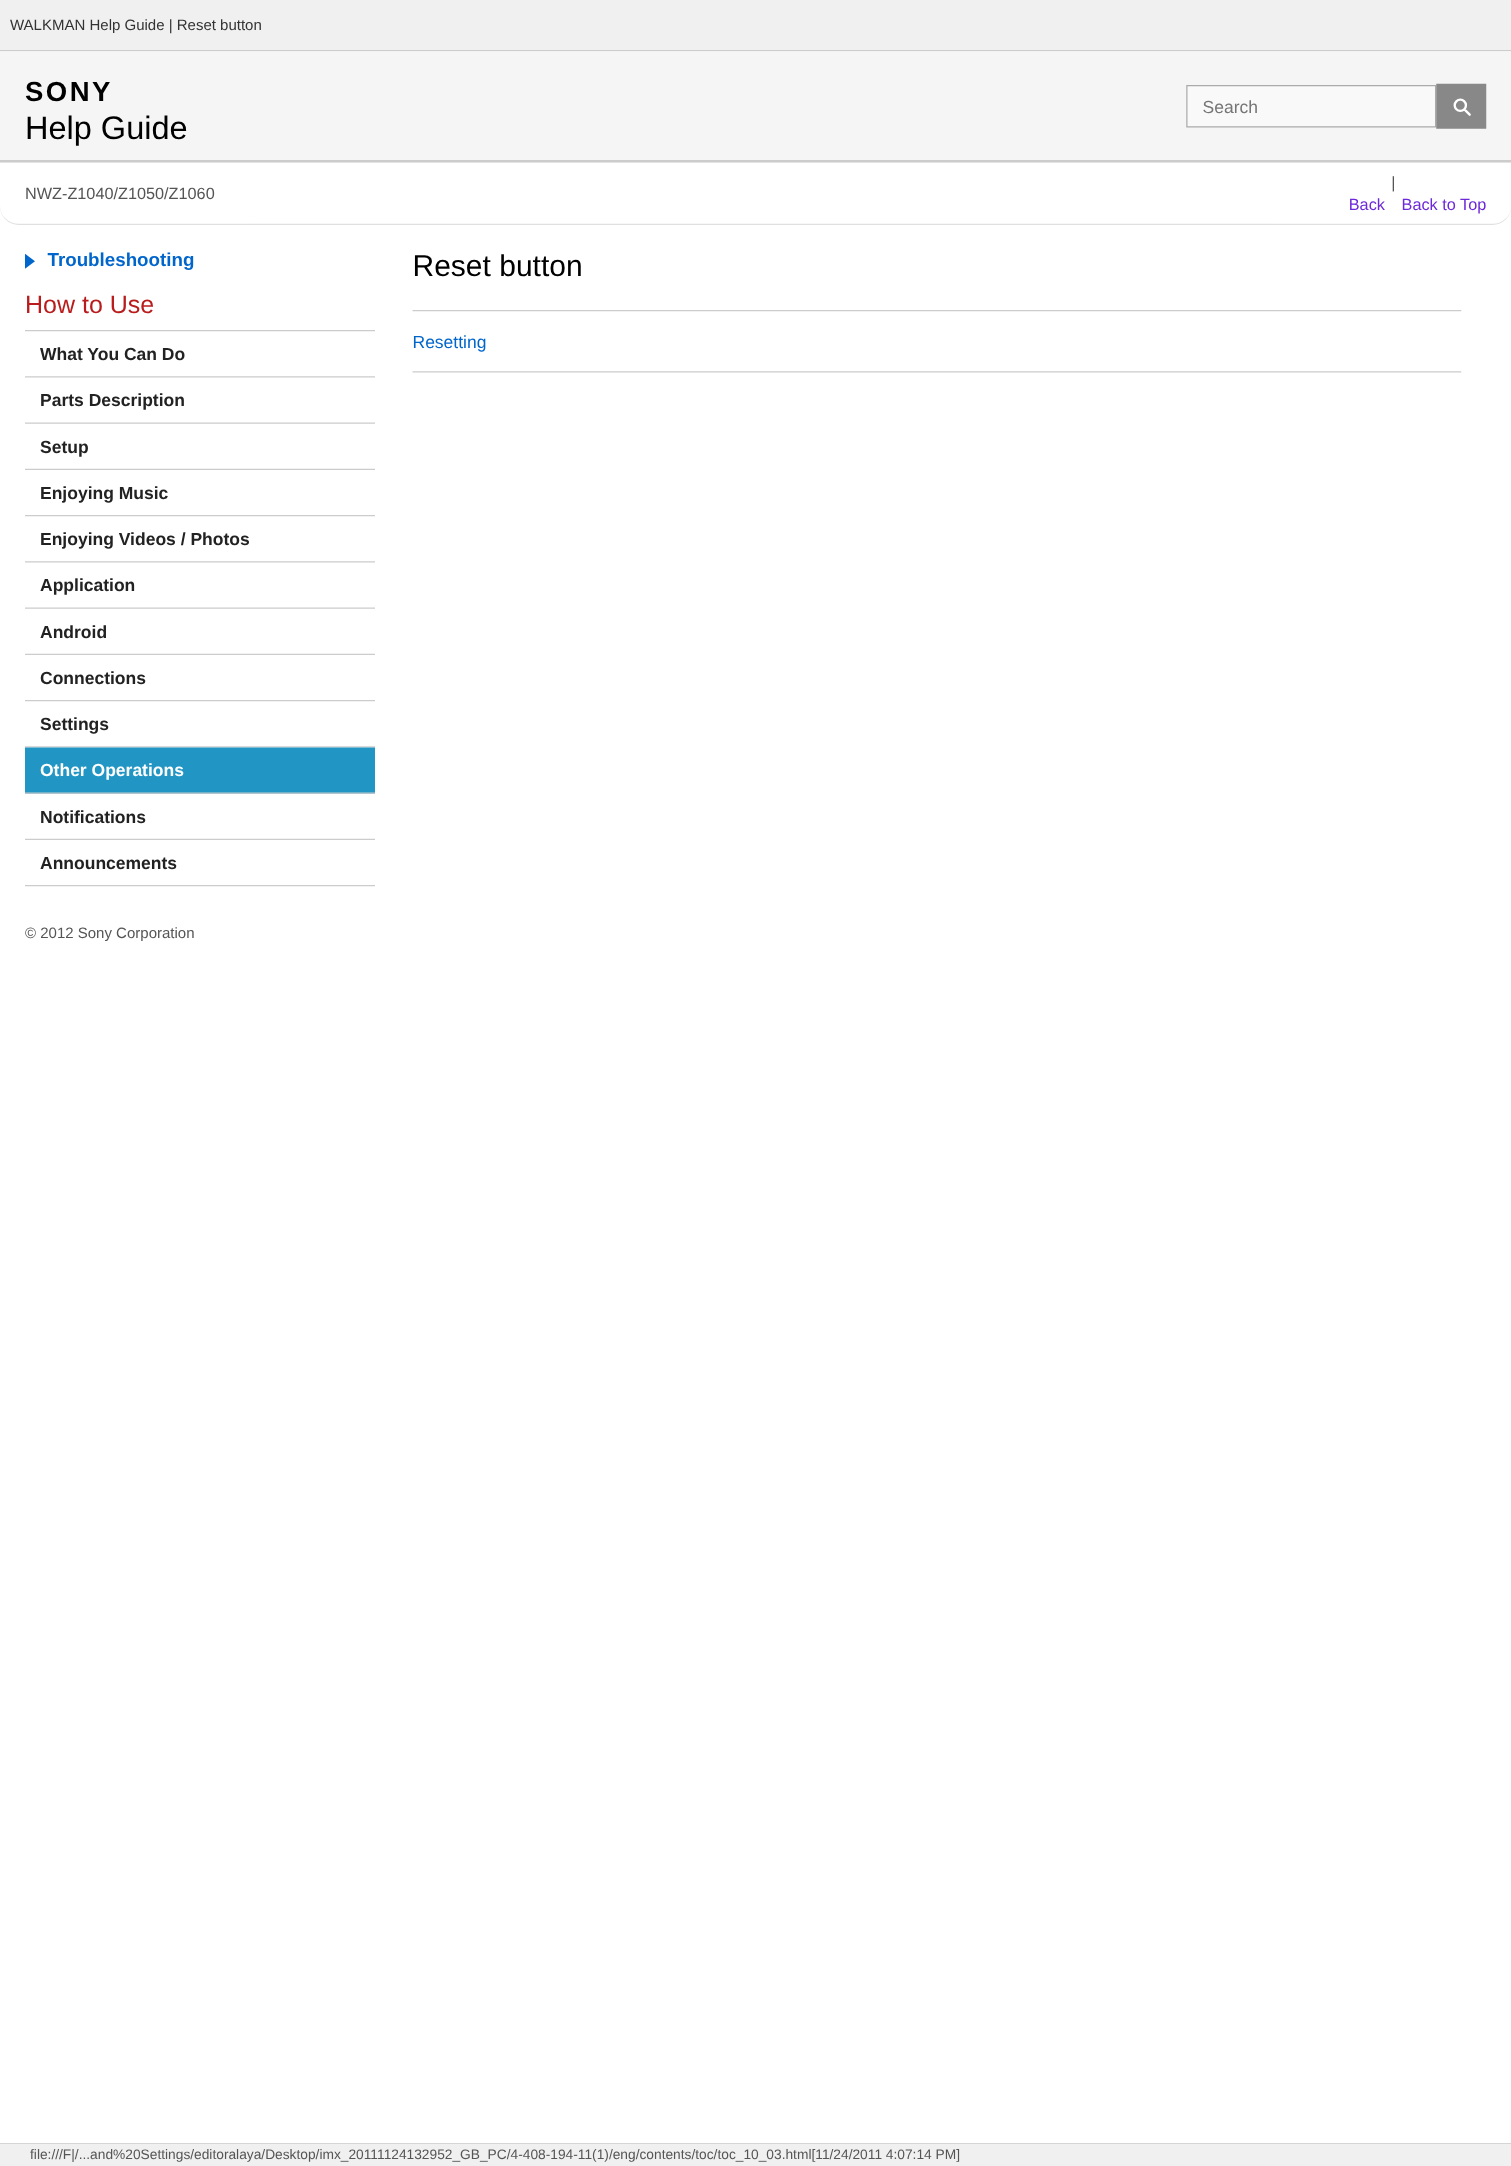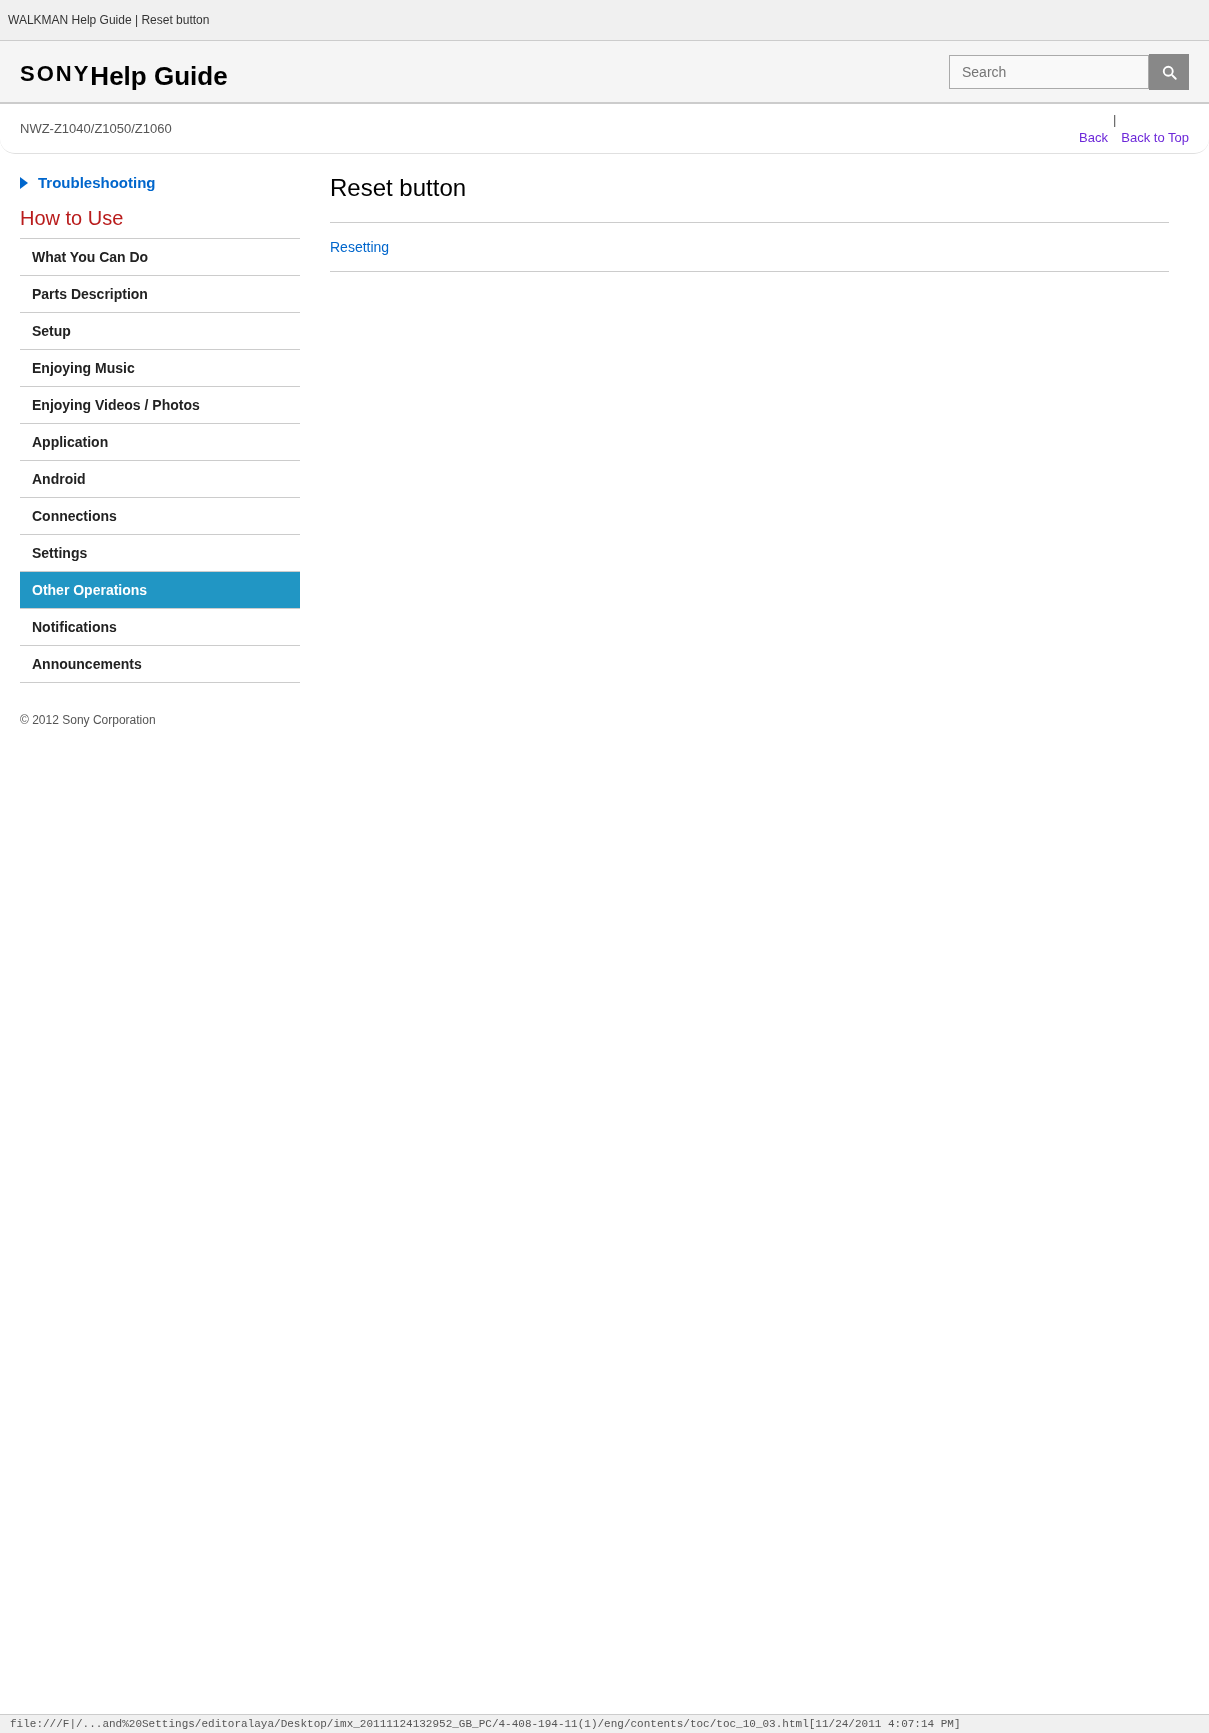--- a/index.html
+++ b/index.html
@@ -21,33 +21,33 @@
     #header {
       background: #f5f5f5;
       border-bottom: 2px solid #ccc;
       padding: 10px 20px 10px 20px;
       display: flex;
       align-items: center;
       justify-content: space-between;
     }
     #logo-area {
       display: flex;
-      flex-direction: row;
+      flex-direction: column;
       margin-top: 10px;
     }
     #sony-logo {
       font-size: 22px;
       font-weight: bold;
       letter-spacing: 2px;
       color: #000;
       font-family: 'Arial Black', Arial, sans-serif;
     }
     #help-guide-title {
       font-size: 26px;
-      font-weight: bold;
+      font-weight: normal;
       color: #000;
     }
     #search-area {
       display: flex;
       align-items: center;
     }
     #search-input {
       width: 200px;
       padding: 8px 12px;
       border: 1px solid #aaa;
@@ -189,22 +189,21 @@
     
     #bottom-bar {
       position: fixed;
       bottom: 0;
       left: 0;
       right: 0;
       background: #f0f0f0;
       border-top: 1px solid #ccc;
       font-size: 11px;
       color: #555;
-      padding: 3px 10px;
-      font-family: Liberation Mono, monospace;
+      padding: 3px 24px;
     }
   </style>
 </head>
 <body>
 
 <div id="title-bar">
   <span>WALKMAN Help Guide | Reset button</span>
 </div>
 
 <div id="header">

